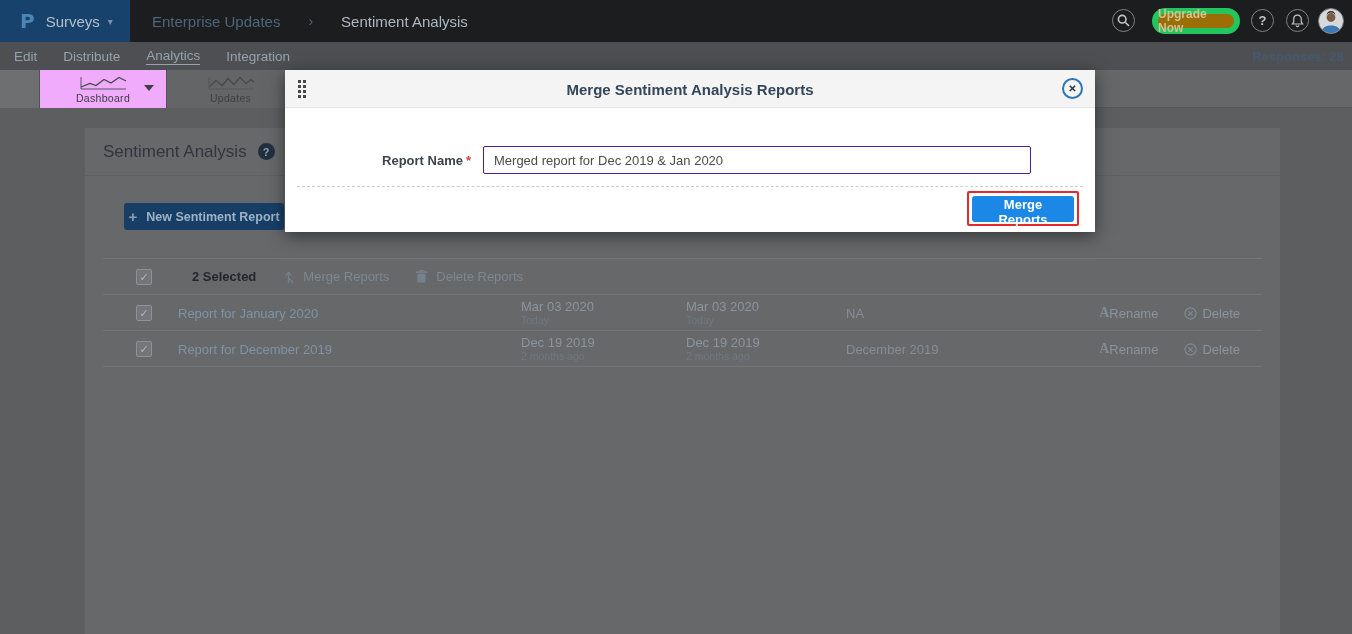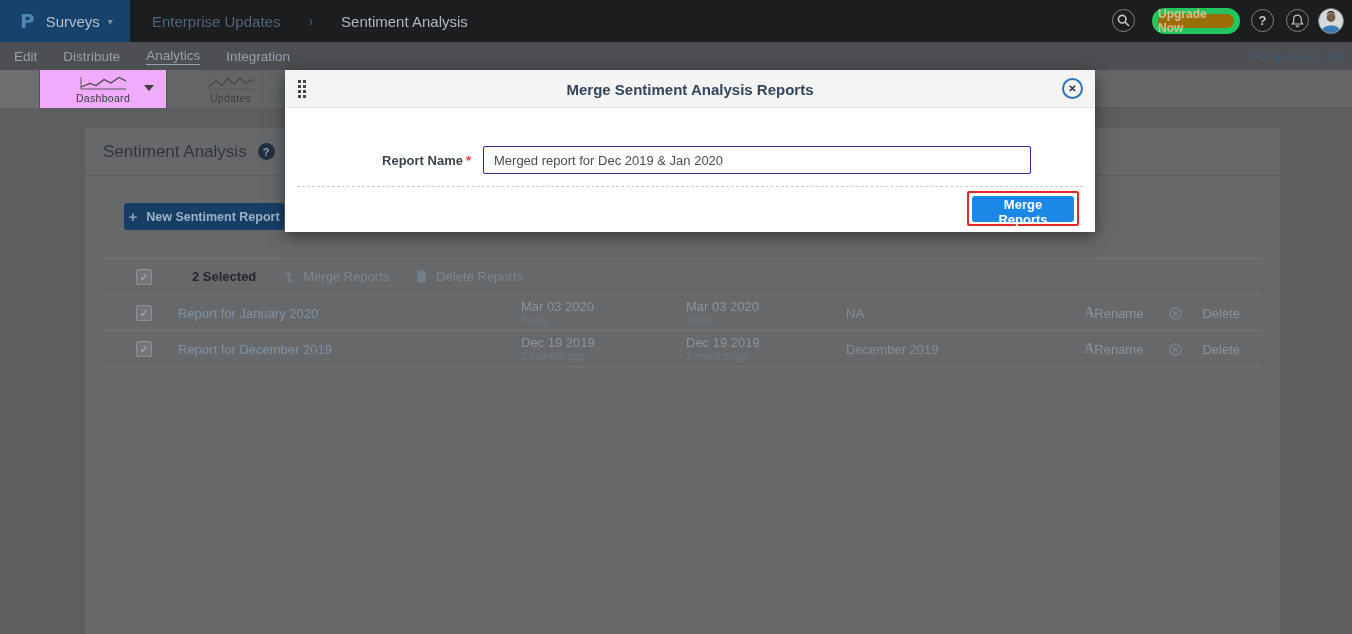--- a/index.html
+++ b/index.html
@@ -71,21 +71,21 @@
   .date-main{font-size:13px;color:#8b959d;line-height:14px;}
   .date-sub{font-size:10.5px;color:#6f7980;line-height:12px;}
   .created-cell{left:418px;}
   .modified-cell{left:583px;}
   .period-cell{position:absolute;left:743px;top:11px;font-size:13px;color:#858e96;}
   .row-actions{position:absolute;right:22px;top:0;height:36px;display:flex;align-items:center;}
   .action{display:flex;align-items:center;cursor:pointer;}
   .action .a-glyph{font-family:"Liberation Serif",serif;font-size:14px;font-weight:bold;color:#828c95;}
   .action .txt{font-size:13px;color:#8a949c;}
   .rename-action .txt{margin-left:0;}
-  .delete-row-action{margin-left:26px;gap:15px;}
+  .delete-row-action{margin-left:26px;}
   .delete-row-action .txt{margin-left:5px;}
 
   
   .modal{left:285px;top:70px;width:810px;height:162px;background:#ffffff;z-index:10;box-shadow:0 4px 16px rgba(0,0,0,.5);}
   .modal-header{position:absolute;left:0;top:0;width:810px;height:38px;background:#f4f4f4;border-bottom:1px solid #e4e4e4;box-sizing:border-box;}
   .drag-handle{position:absolute;left:13px;top:10px;display:grid;grid-template-columns:repeat(2,3px);grid-auto-rows:3px;gap:2px;cursor:move;}
   .drag-handle i{background:#474747;width:3px;height:3px;display:block;}
   .modal-title{position:absolute;left:0;top:0;width:810px;height:38px;display:flex;align-items:center;justify-content:center;font-size:15px;font-weight:bold;color:#33465a;}
   .modal-close{position:absolute;right:12px;top:8px;width:21px;height:21px;border:2px solid #2d74b9;border-radius:50%;box-sizing:border-box;display:flex;align-items:center;justify-content:center;cursor:pointer;}
   .modal-close span{color:#22303f;font-size:10px;font-weight:bold;line-height:1;}

